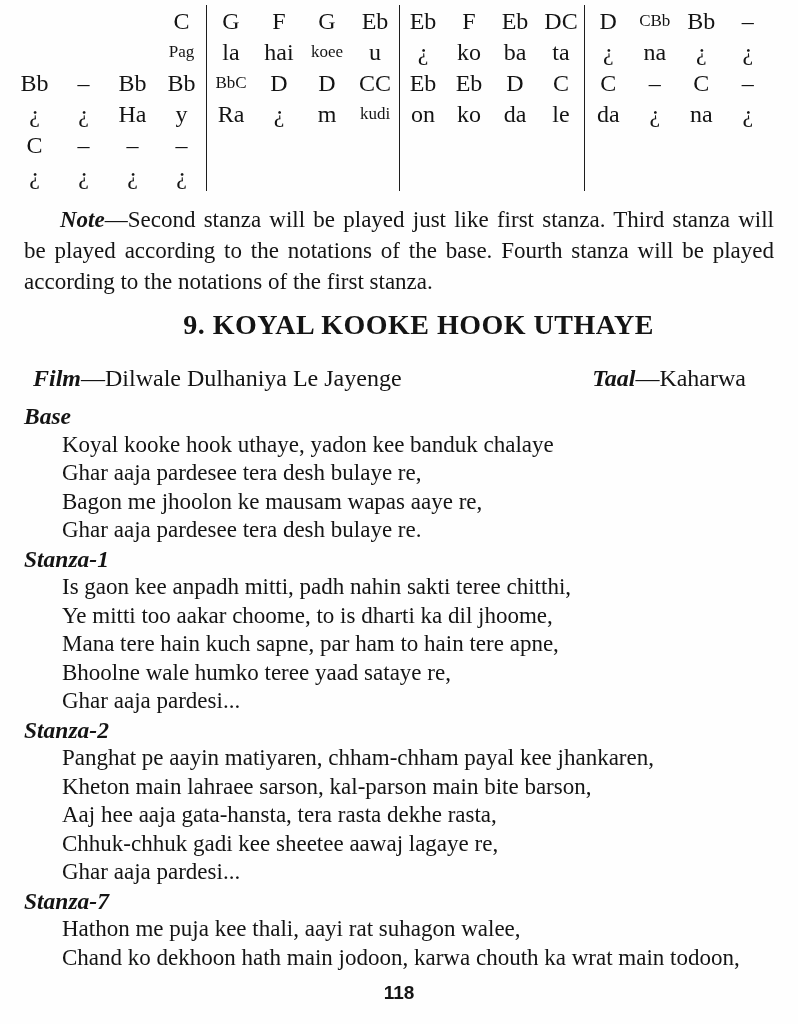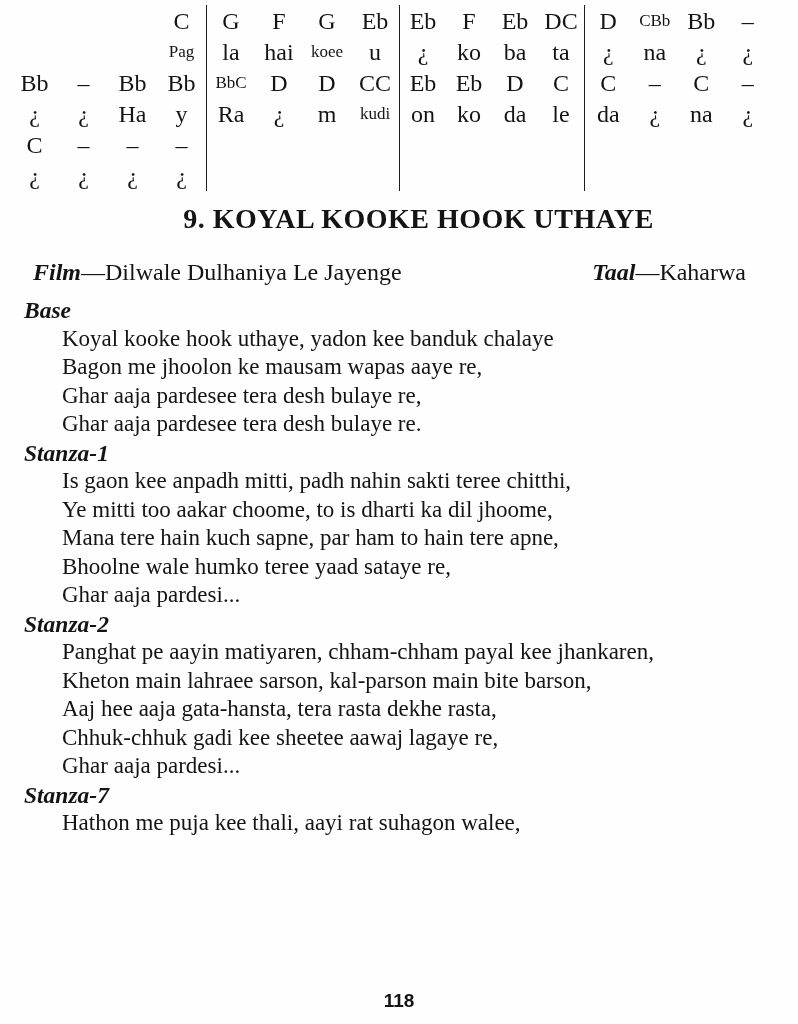--- a/index.html
+++ b/index.html
@@ -42,21 +42,21 @@
   .sec-heading{
     margin-left:24px;font-weight:bold;font-style:italic;
     font-size:23.5px;line-height:28.5px;
   }
   .lyric-line{
     margin-left:62px;margin-right:20px;font-size:23px;line-height:28.5px;
     white-space:nowrap;
   }
   
   .page-number{
-    position:absolute;bottom:12px;left:0;width:100%;text-align:center;
+    position:absolute;bottom:20px;left:0;width:100%;text-align:center;
     font-family:"Liberation Sans",sans-serif;font-weight:bold;font-size:19px;
   }
 </style>
 </head>
 <body>
 
 <div class="page">
 
   <div class="notation">
       <div class="ngroup">
@@ -158,34 +158,35 @@
         <div class="ncell"></div>
         <div class="ncell"></div>
         <div class="ncell"></div>
         <div class="ncell"></div>
         <div class="ncell"></div>
         <div class="ncell"></div>
         <div class="ncell"></div>
       </div>
     </div>
 
+  <p class="note"><span class="bi">Note</span><span>—</span><span>Second stanza will be played just like first stanza. Third stanza will be played according to the notations of the base. Fourth stanza will be played according to the notations of the first stanza.</span></p>
 
   <div class="song-title">9. KOYAL KOOKE HOOK UTHAYE</div>
 
   <div class="film-row">
     <span><span class="bi">Film</span><span>—</span><span>Dilwale Dulhaniya Le Jayenge</span></span>
     <span><span class="bi">Taal</span><span>—</span><span>Kaharwa</span></span>
   </div>
 
   <div class="sections">
       <div>
         <div class="sec-heading">Base</div>
         <div class="lyric-line">Koyal kooke hook uthaye, yadon kee banduk chalaye</div>
+        <div class="lyric-line">Ghar aaja pardesee tera desh bulaye re,</div>
         <div class="lyric-line">Bagon me jhoolon ke mausam wapas aaye re,</div>
-        <div class="lyric-line">Ghar aaja pardesee tera desh bulaye re,</div>
         <div class="lyric-line">Ghar aaja pardesee tera desh bulaye re.</div>
       </div>
       <div>
         <div class="sec-heading">Stanza-1</div>
         <div class="lyric-line">Is gaon kee anpadh mitti, padh nahin sakti teree chitthi,</div>
         <div class="lyric-line">Ye mitti too aakar choome, to is dharti ka dil jhoome,</div>
         <div class="lyric-line">Mana tere hain kuch sapne, par ham to hain tere apne,</div>
         <div class="lyric-line">Bhoolne wale humko teree yaad sataye re,</div>
         <div class="lyric-line">Ghar aaja pardesi...</div>
       </div>
@@ -193,18 +194,19 @@
         <div class="sec-heading">Stanza-2</div>
         <div class="lyric-line">Panghat pe aayin matiyaren, chham-chham payal kee jhankaren,</div>
         <div class="lyric-line">Kheton main lahraee sarson, kal-parson main bite barson,</div>
         <div class="lyric-line">Aaj hee aaja gata-hansta, tera rasta dekhe rasta,</div>
         <div class="lyric-line">Chhuk-chhuk gadi kee sheetee aawaj lagaye re,</div>
         <div class="lyric-line">Ghar aaja pardesi...</div>
       </div>
       <div>
         <div class="sec-heading">Stanza-7</div>
         <div class="lyric-line">Hathon me puja kee thali, aayi rat suhagon walee,</div>
+        <div class="lyric-line">Chand ko dekhoon hath main jodoon, karwa chouth ka wrat main todoon,</div>
       </div>
     </div>
 
   <div class="page-number">118</div>
 
 </div>
 
 </body></html>

